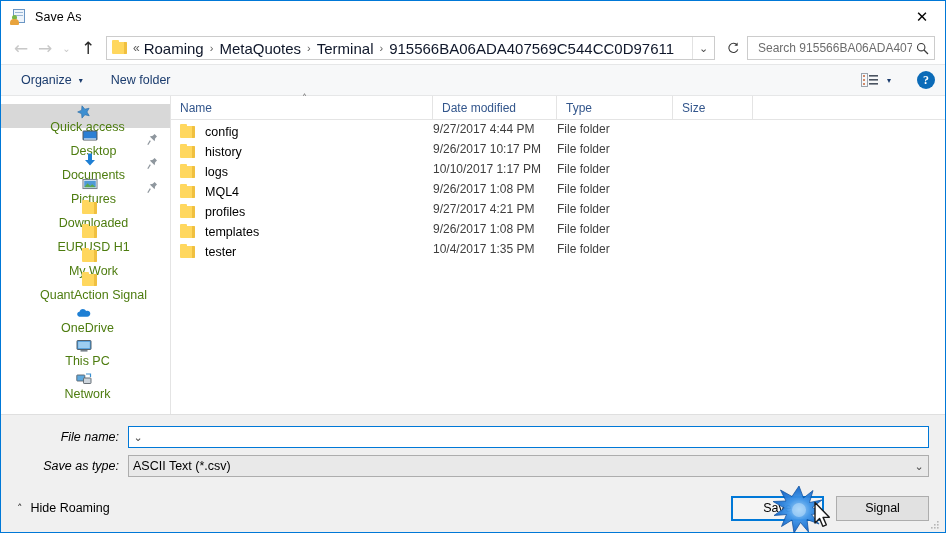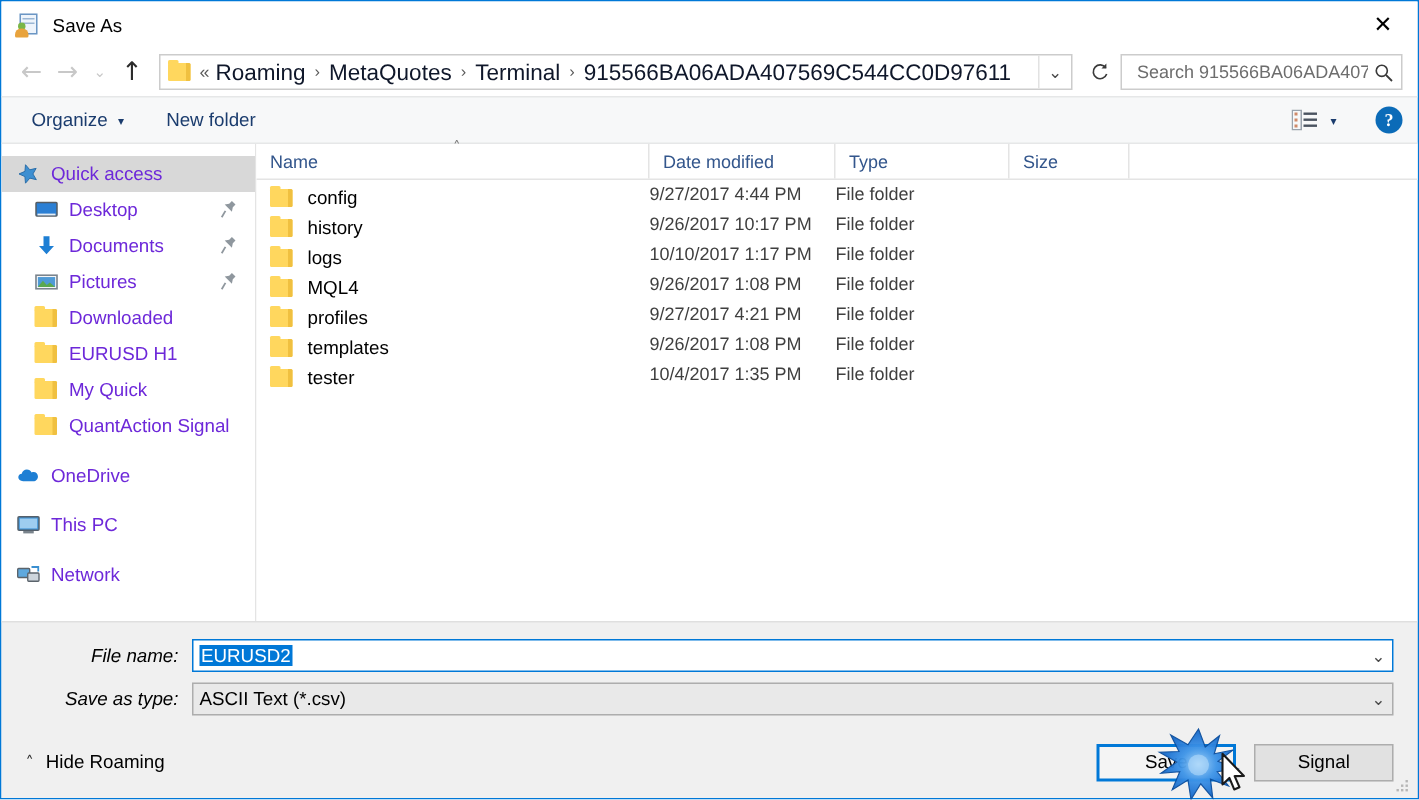--- a/index.html
+++ b/index.html
@@ -157,23 +157,24 @@
     width: 170px; flex: none;
     background: #ffffff;
     border-right: 1px solid #e4e4e4;
     padding-top: 8px;
     overflow: hidden;
   }
   .sb-item {
     height: 24px;
     display: flex; align-items: center;
     padding-left: 22px; padding-right: 6px;
-    font-size: 12.5px; color: #6d28d9;
+    font-size: 12.5px; color: #4d7c0f;
     cursor: pointer; position: relative;
     white-space: nowrap;
+    flex-direction: column;
   }
   .sb-item.root { padding-left: 10px; }
   .sb-item.sel { background: #d8d8d8; }
   .sb-ico { width: 16px; height: 16px; margin-right: 7px; flex: none; position: relative; }
   .sb-pin { position: absolute; right: 12px; top: 5px; width: 11px; height: 13px; }
   .sb-gap { height: 9px; }
 
   .filepane {
     flex: 1 1 auto;
     background: #ffffff;
@@ -483,21 +484,21 @@
         <span class="sb-ico">
             <span class="folder" style="top:2px;"></span>
           </span>
         <span>EURUSD H1</span>
       </div>
 
       <div class="sb-item">
         <span class="sb-ico">
             <span class="folder" style="top:2px;"></span>
           </span>
-        <span>My Quick</span>
+        <span>My Work</span>
       </div>
 
       <div class="sb-item">
         <span class="sb-ico">
             <span class="folder" style="top:2px;"></span>
           </span>
         <span>QuantAction Signal</span>
       </div>
 
       <div class="sb-gap"></div>
@@ -635,21 +636,20 @@
           <div class="fr-size"></div>
         </div>
       </div>
     </div>
   </div>
 
   <div class="form-area">
     <div class="form-row">
       <div class="form-lbl">File name:</div>
       <div class="combo filename">
-        <div class="combo-val"><span class="sel-text">EURUSD2</span></div>
         <div class="combo-arrow">
           <span class="v-chev">⌄</span>
         </div>
       </div>
     </div>
     <div class="form-row">
       <div class="form-lbl">Save as type:</div>
       <div class="combo savetype">
         <div class="combo-val">ASCII Text (*.csv)</div>
         <div class="combo-arrow">

